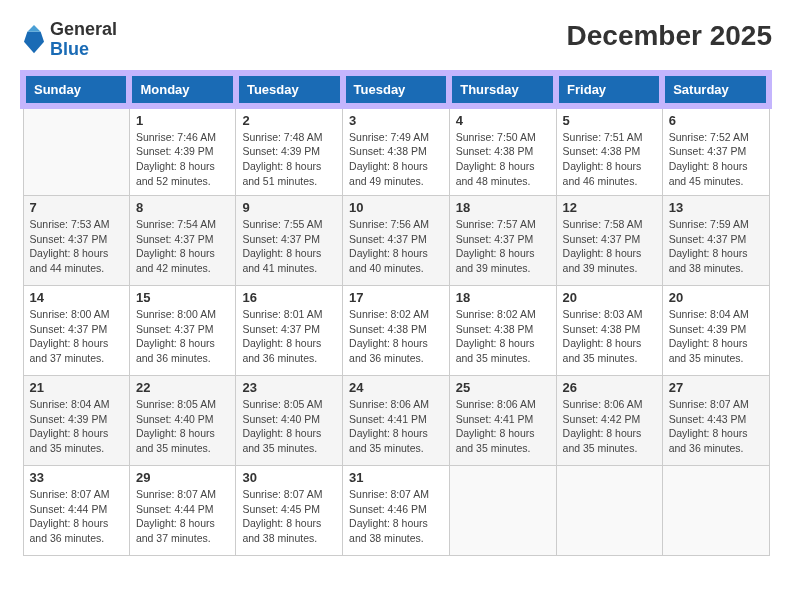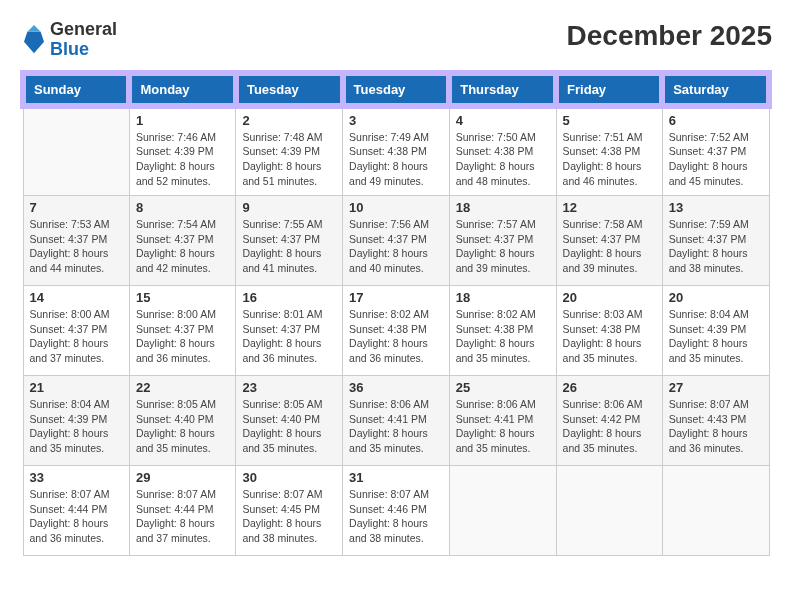--- a/index.html
+++ b/index.html
@@ -218,21 +218,21 @@
         </td>
         <td>
           <span class="day-num">22</span>
           <div class="cell-info">Sunrise: 8:05 AM<br>Sunset: 4:40 PM<br>Daylight: 8 hours and 35 minutes.</div>
         </td>
         <td>
           <span class="day-num">23</span>
           <div class="cell-info">Sunrise: 8:05 AM<br>Sunset: 4:40 PM<br>Daylight: 8 hours and 35 minutes.</div>
         </td>
         <td>
-          <span class="day-num">36</span>
+          <span class="day-num">24</span>
           <div class="cell-info">Sunrise: 8:06 AM<br>Sunset: 4:41 PM<br>Daylight: 8 hours and 35 minutes.</div>
         </td>
         <td>
           <span class="day-num">25</span>
           <div class="cell-info">Sunrise: 8:06 AM<br>Sunset: 4:41 PM<br>Daylight: 8 hours and 35 minutes.</div>
         </td>
         <td>
           <span class="day-num">26</span>
           <div class="cell-info">Sunrise: 8:06 AM<br>Sunset: 4:42 PM<br>Daylight: 8 hours and 35 minutes.</div>
         </td>

